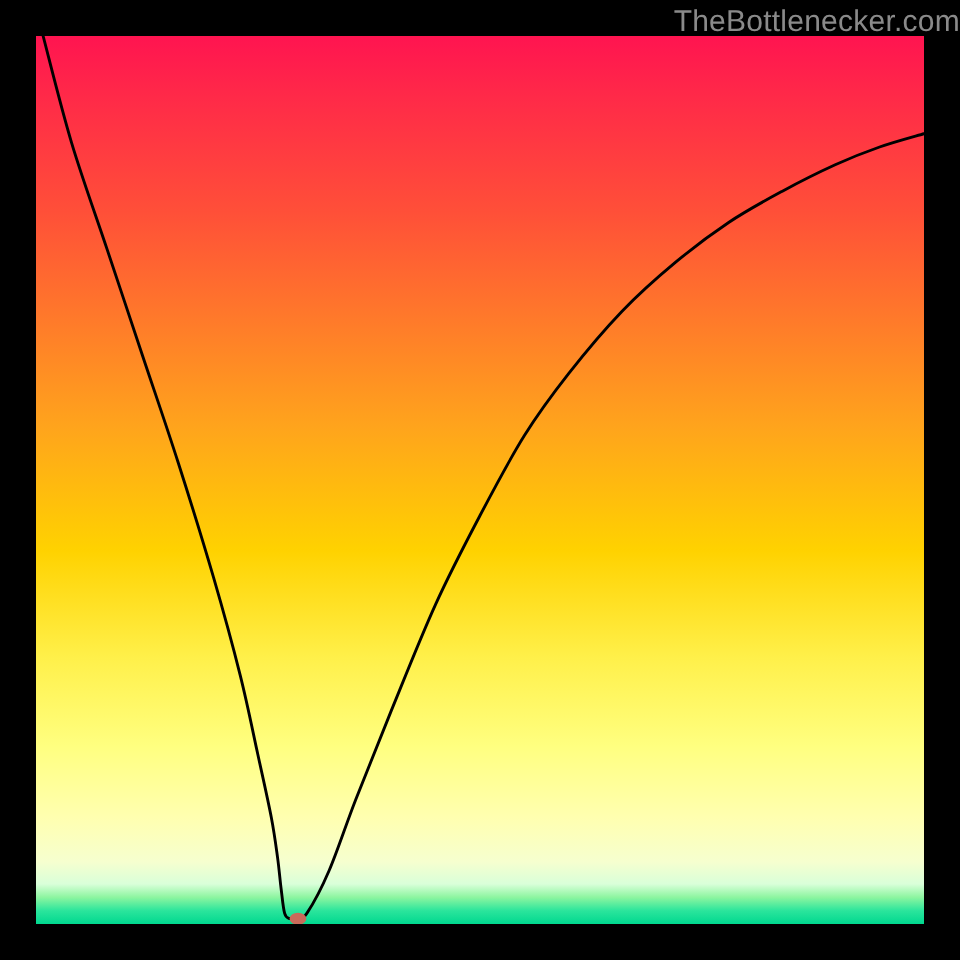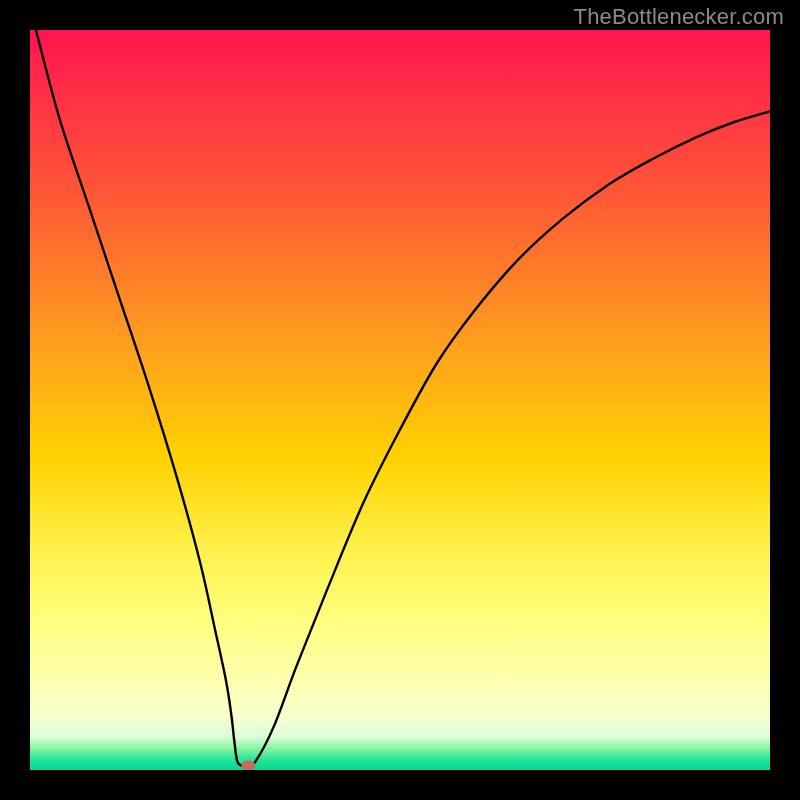--- a/index.html
+++ b/index.html
@@ -47,23 +47,23 @@
   .curve-svg {
     position: absolute;
     left: 0;
     top: 0;
     width: 740px;
     height: 740px;
   }
   .watermark {
     position: absolute;
     top: 4px;
-    right: 16px;
+    right: 0;
     color: #8a8a8a;
-    font-size: 22px;
+    font-size: 25px;
     letter-spacing: 0.2px;
     user-select: none;
     text-align: right;
   }
 </style>
 </head>
 <body>
 
 <div class="frame">
 

